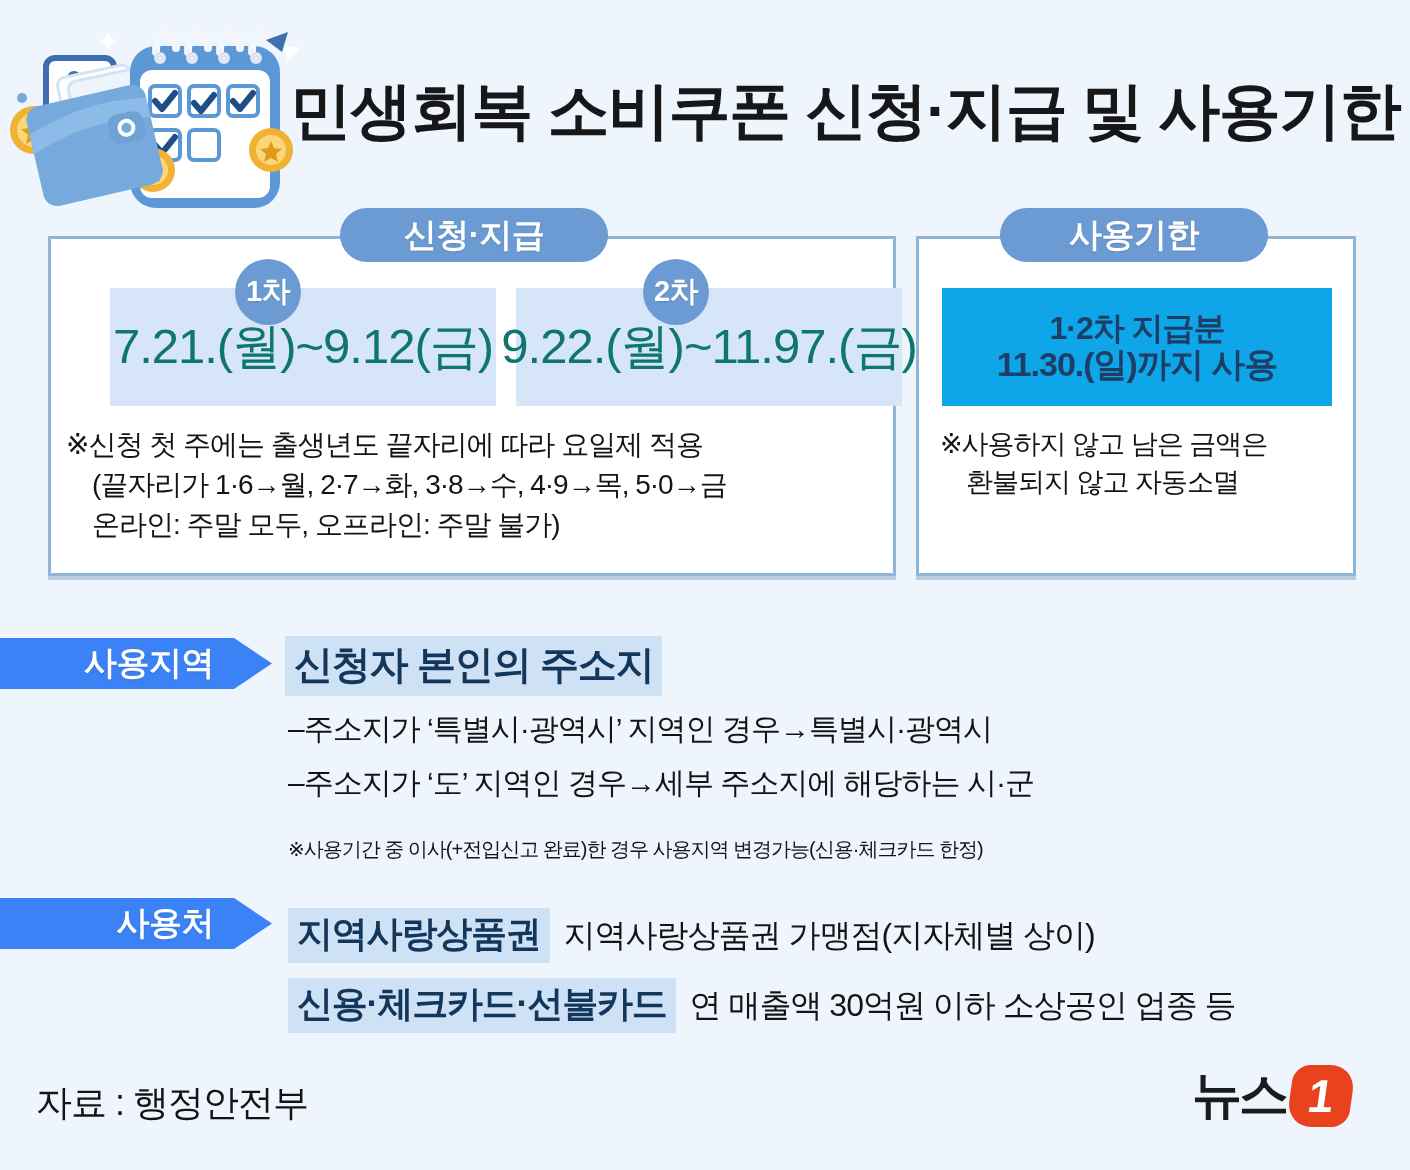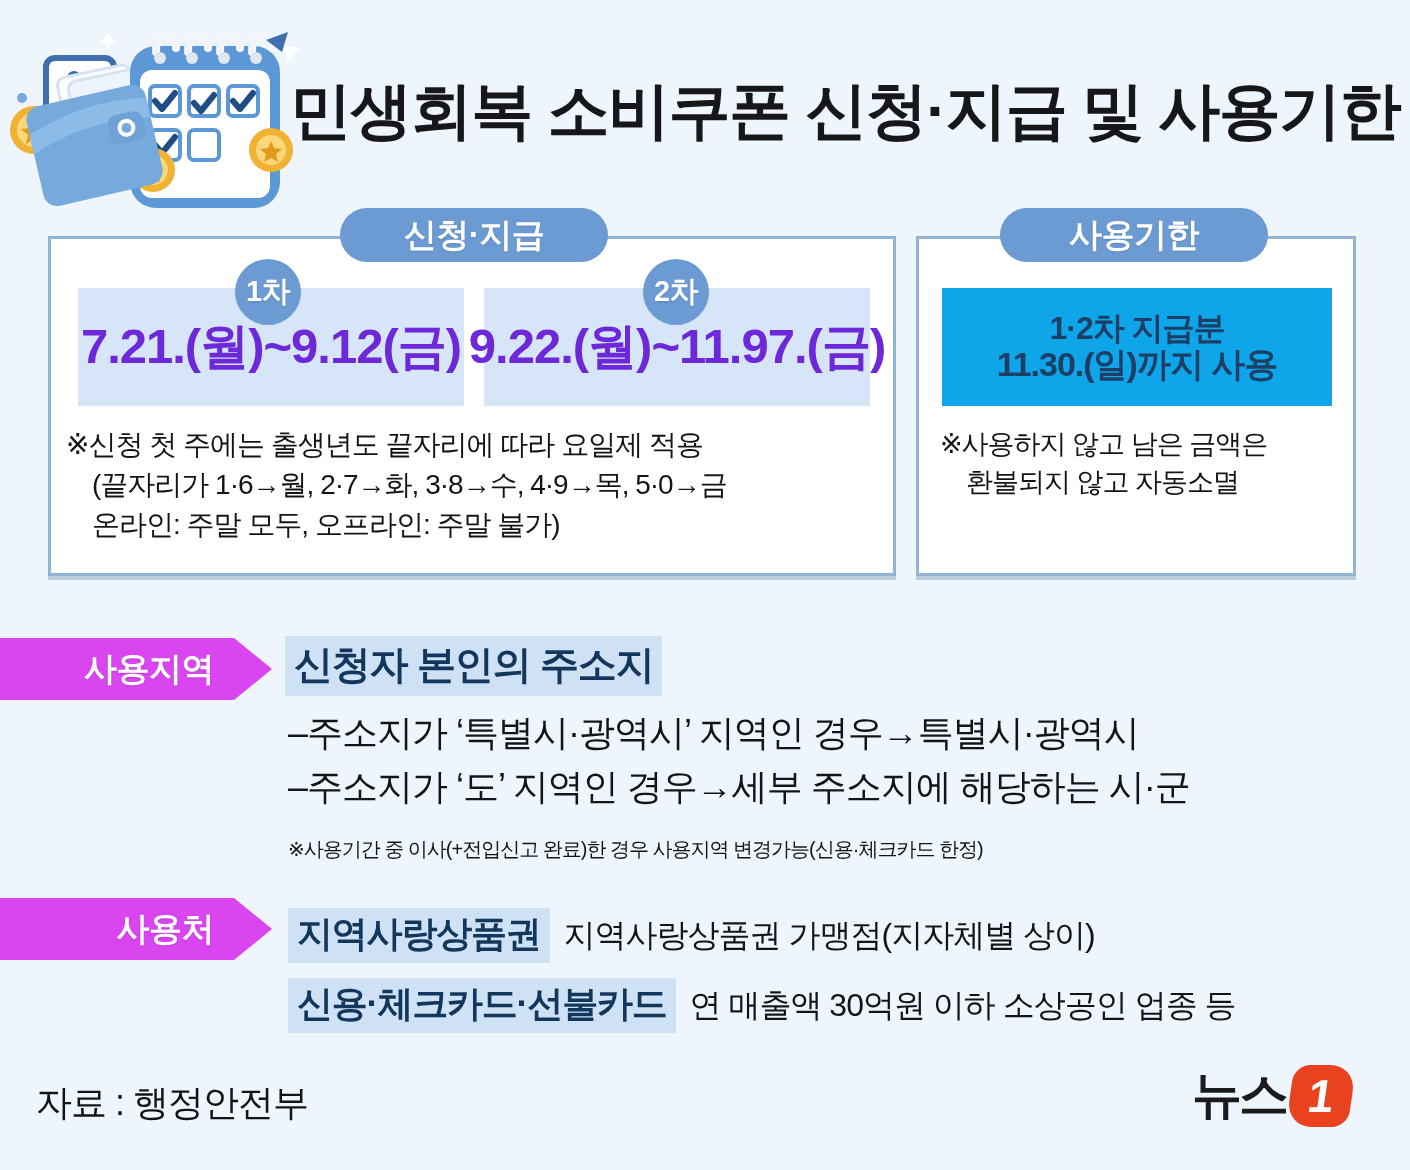--- a/index.html
+++ b/index.html
@@ -46,22 +46,23 @@
   
   .border-mask { position: absolute; background: #ffffff; z-index: 4; height: 6px; }
   #mask-apply  { left: 344px;  top: 233px; width: 260px; }
   #mask-period { left: 1004px; top: 233px; width: 260px; }
 
   
   .date-box {
     position: absolute;
     background: #d6e5f7;
     display: flex; align-items: center; justify-content: center;
-    color: #6d28d9; font-weight: 700; letter-spacing: -1px;
+    color: #0f766e; font-weight: 400; letter-spacing: -1px;
     white-space: nowrap;
+    margin-left: 32px;
   }
   #date-1 { left: 78px;  top: 288px; width: 386px; height: 118px; font-size: 49px; }
   #date-2 { left: 484px; top: 288px; width: 386px; height: 118px; font-size: 49px; }
 
   #period-box {
     position: absolute; left: 942px; top: 288px; width: 390px; height: 118px;
     background: #0ea5e9; color: #1d3f66;
     display: flex; flex-direction: column; align-items: center; justify-content: center;
     line-height: 1.08; letter-spacing: -1px; white-space: nowrap;
   }
@@ -86,41 +87,41 @@
     font-size: 28px; line-height: 1.42; letter-spacing: -1px;
     white-space: nowrap;
   }
   #note-apply  { left: 66px;  top: 425px; }
   #note-apply .ln2, #note-apply .ln3 { padding-left: 26px; }
   #note-period { left: 940px; top: 425px; font-size: 27px; }
   #note-period .ln2 { padding-left: 26px; }
 
   
   .arrow-tag {
-    position: absolute; left: 0; height: 62px;
-    background: #d946ef; color: #ffffff;
+    position: absolute; left: 0; height: 51px;
+    background: #3b82f6; color: #ffffff;
     display: flex; align-items: center; justify-content: flex-end;
     padding-right: 58px;
     font-size: 33px; font-weight: 700; letter-spacing: -0.5px;
     clip-path: polygon(0 0, calc(100% - 38px) 0, 100% 50%, calc(100% - 38px) 100%, 0 100%);
     text-shadow: 0 1px 2px rgba(0,0,0,0.12);
   }
   #tag-region { top: 638px; width: 272px; }
   #tag-store  { top: 898px; width: 272px; }
 
   
   .hl {
     display: inline-block; background: #cfe1f5;
     color: #12365c; font-weight: 700; letter-spacing: -1.2px;
     padding: 2px 9px 4px 9px;
   }
   #region-head { position: absolute; left: 285px; top: 636px; font-size: 39px; white-space: nowrap; }
   .region-line {
     position: absolute; left: 288px; color: #141416;
-    font-size: 36px; letter-spacing: -1px; white-space: nowrap;
+    font-size: 30px; letter-spacing: -1px; white-space: nowrap;
   }
   #region-l1 { top: 709px; }
   #region-l2 { top: 763px; }
   #region-l3 { top: 836px; font-size: 20px; }
 
   
   .store-row {
     position: absolute; left: 288px;
     display: flex; align-items: baseline; white-space: nowrap;
   }

